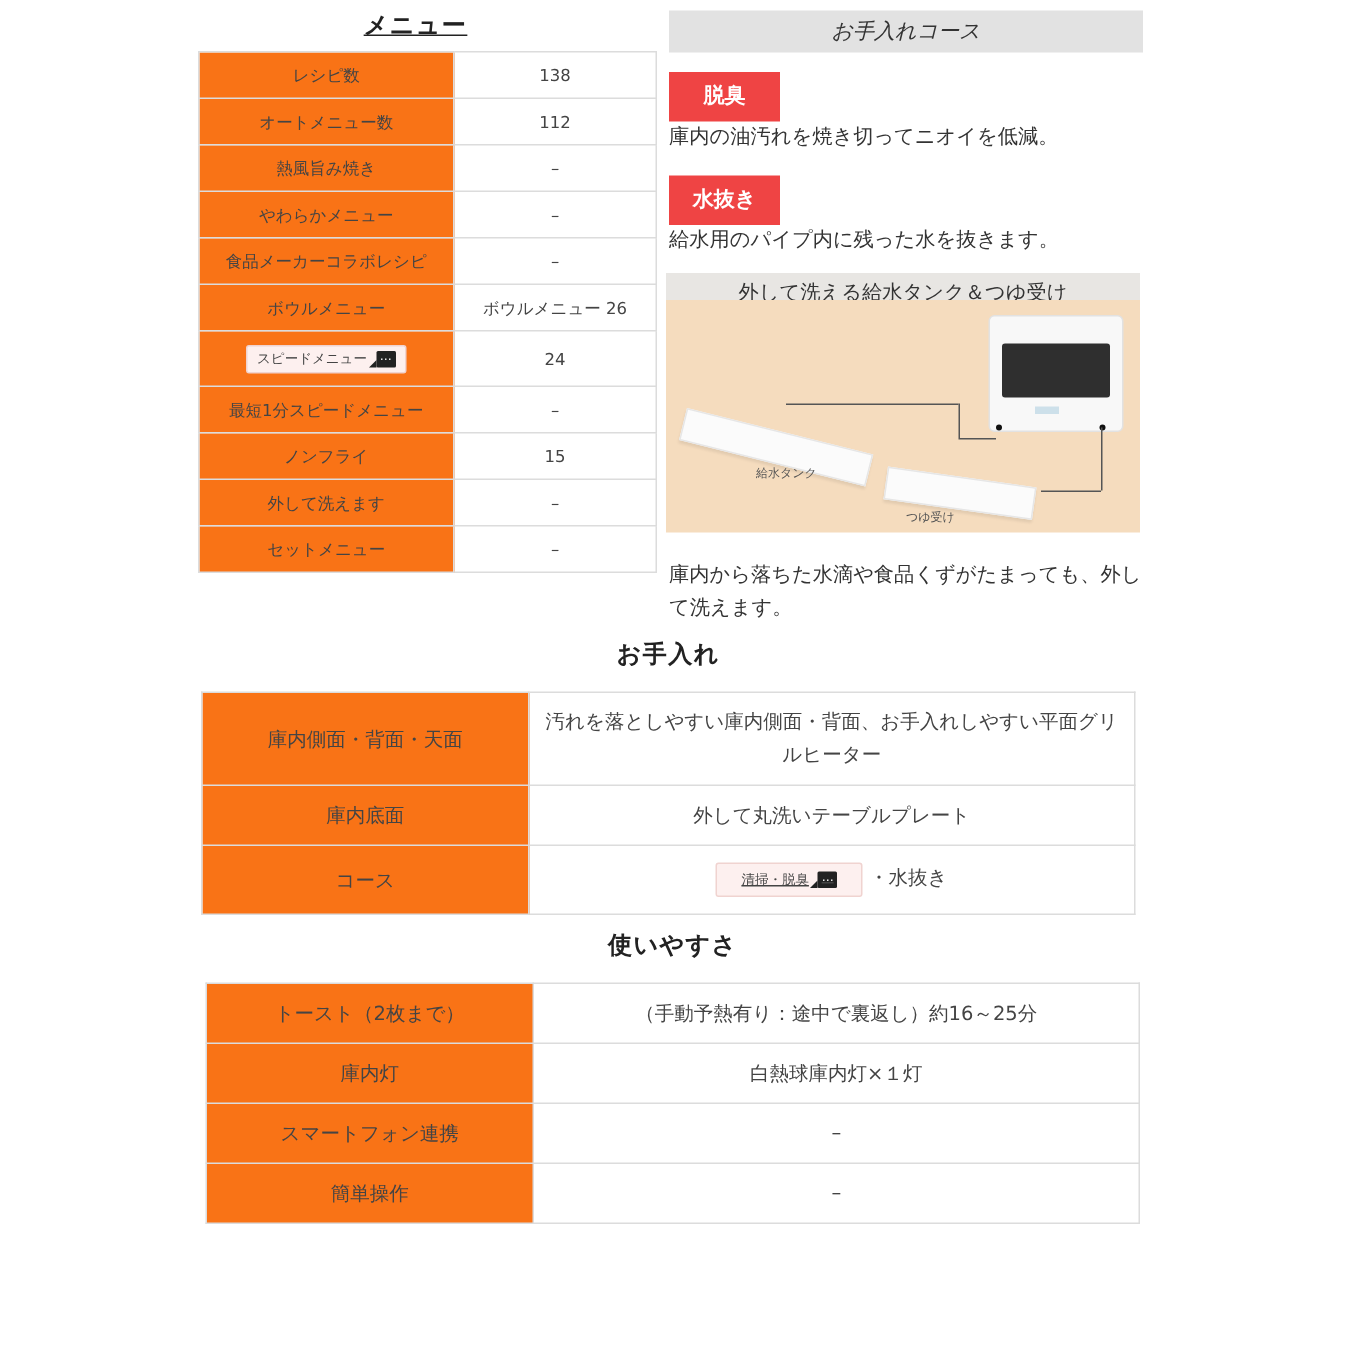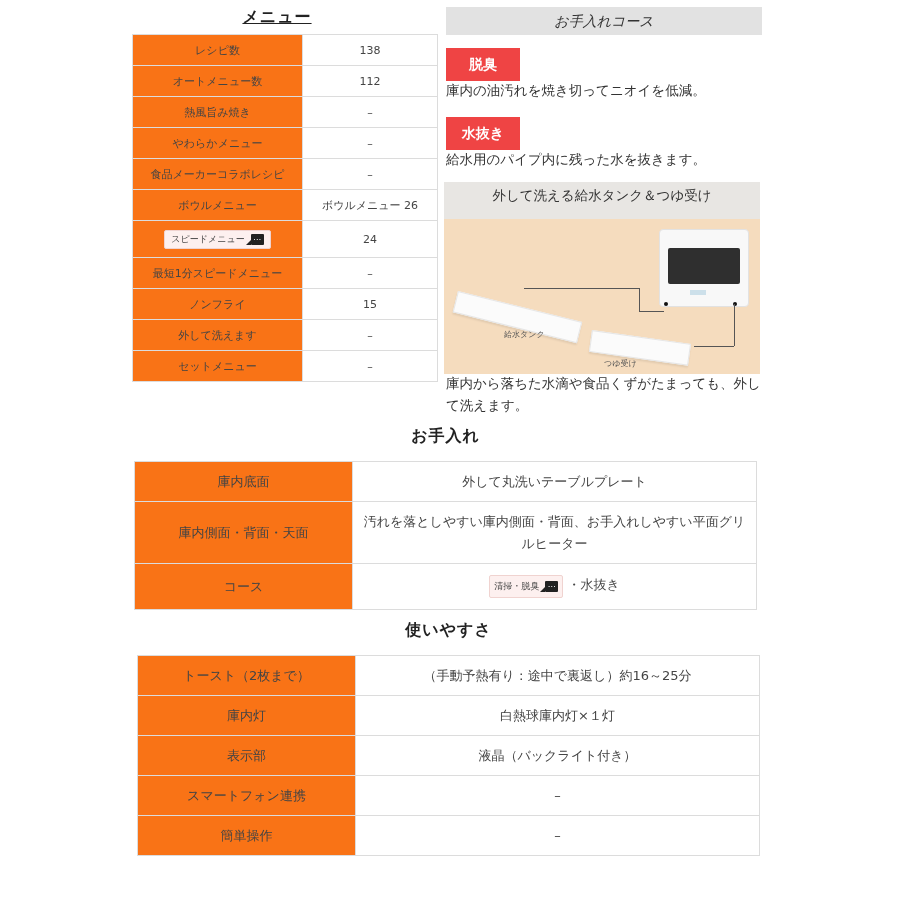--- a/index.html
+++ b/index.html
@@ -46,21 +46,21 @@
     position: absolute; left: 446px; width: 74px; height: 33px;
     background: #ef4444; color: #fff; font-weight: bold; font-size: 14px;
     text-align: center; line-height: 33px;
   }
   .desc { position: absolute; left: 446px; font-size: 13.5px; color: #333; }
 
   .figure {
     position: absolute; left: 444px; top: 182px; width: 316px; height: 182px;
   }
   .figure .fig-title {
-    height: 37px; background: #e8e6e3; text-align: center; font-size: 13.5px; line-height: 27px; color: #333;
+    height: 18px; background: #e8e6e3; text-align: center; font-size: 13.5px; line-height: 27px; color: #333;
   }
   .figure .fig-body {
     position: relative; height: 155px; background: #f5dcbe;
   }
   .fig-label { position: absolute; font-size: 8px; color: #555; }
 
   .microwave {
     position: absolute; left: 215px; top: 10px; width: 90px; height: 78px;
     background: #f8f8f8; border-radius: 4px; border: 1px solid #e2e2e2;
   }
@@ -176,32 +176,32 @@
     <div class="fig-label" style="left:160px; top:139px;">つゆ受け</div>
   </div>
 </div>
 
 <div class="desc2">庫内から落ちた水滴や食品くずがたまっても、外して洗えます。</div>
 
 <div class="section-title" style="left:134px; top:426px; width:623px;">お手入れ</div>
 
 <table class="spec" id="care-table">
   <tbody>
-      <tr style="height:40px;">
+      <tr style="height:62px;">
+    <td class="label">庫内側面・背面・天面</td>
+    <td style="padding:0 8px; line-height:22px;">汚れを落としやすい庫内側面・背面、お手入れしやすい平面グリルヒーター</td>
+  </tr>
+  <tr style="height:40px;">
     <td class="label">庫内底面</td>
     <td>外して丸洗いテーブルプレート</td>
-  </tr>
-  <tr style="height:62px;">
-    <td class="label">庫内側面・背面・天面</td>
-    <td style="padding:0 8px; line-height:22px;">汚れを落としやすい庫内側面・背面、お手入れしやすい平面グリルヒーター</td>
   </tr>
   <tr style="height:46px;">
     <td class="label">コース</td>
     <td>
-      <span class="badge" style="padding:4px 4px;">
+      <span class="badge" style="padding:4px 16px;text-decoration:underline;">
         <span>清掃・脱臭</span>
         <span class="bubble">…</span>
       </span>
       <span>・水抜き</span>
     </td>
   </tr>
 </tbody>
   </table>
 
 <div class="section-title" style="left:137px; top:620px; width:623px;">使いやすさ</div>
@@ -210,24 +210,20 @@
   <tbody>
   <tr>
     <td class="label">トースト（2枚まで）</td>
     <td>（手動予熱有り：途中で裏返し）約16～25分</td>
   </tr>
   <tr>
     <td class="label">庫内灯</td>
     <td>白熱球庫内灯×１灯</td>
   </tr>
   <tr>
-    <td class="label">表示部</td>
-    <td>液晶（バックライト付き）</td>
-  </tr>
-  <tr>
     <td class="label">スマートフォン連携</td>
     <td>–</td>
   </tr>
   <tr>
     <td class="label">簡単操作</td>
     <td>–</td>
   </tr>
 </tbody>
   </table>
 

